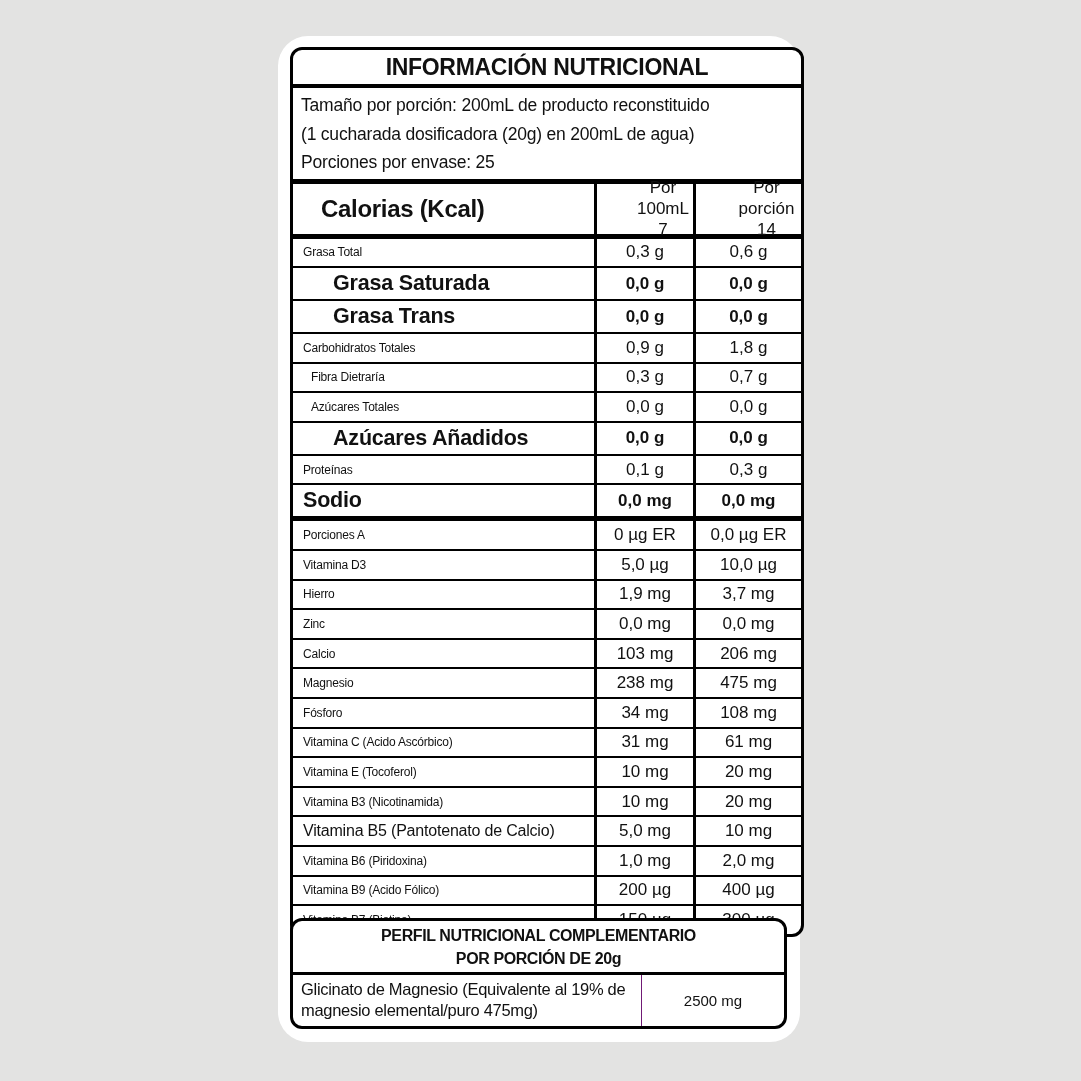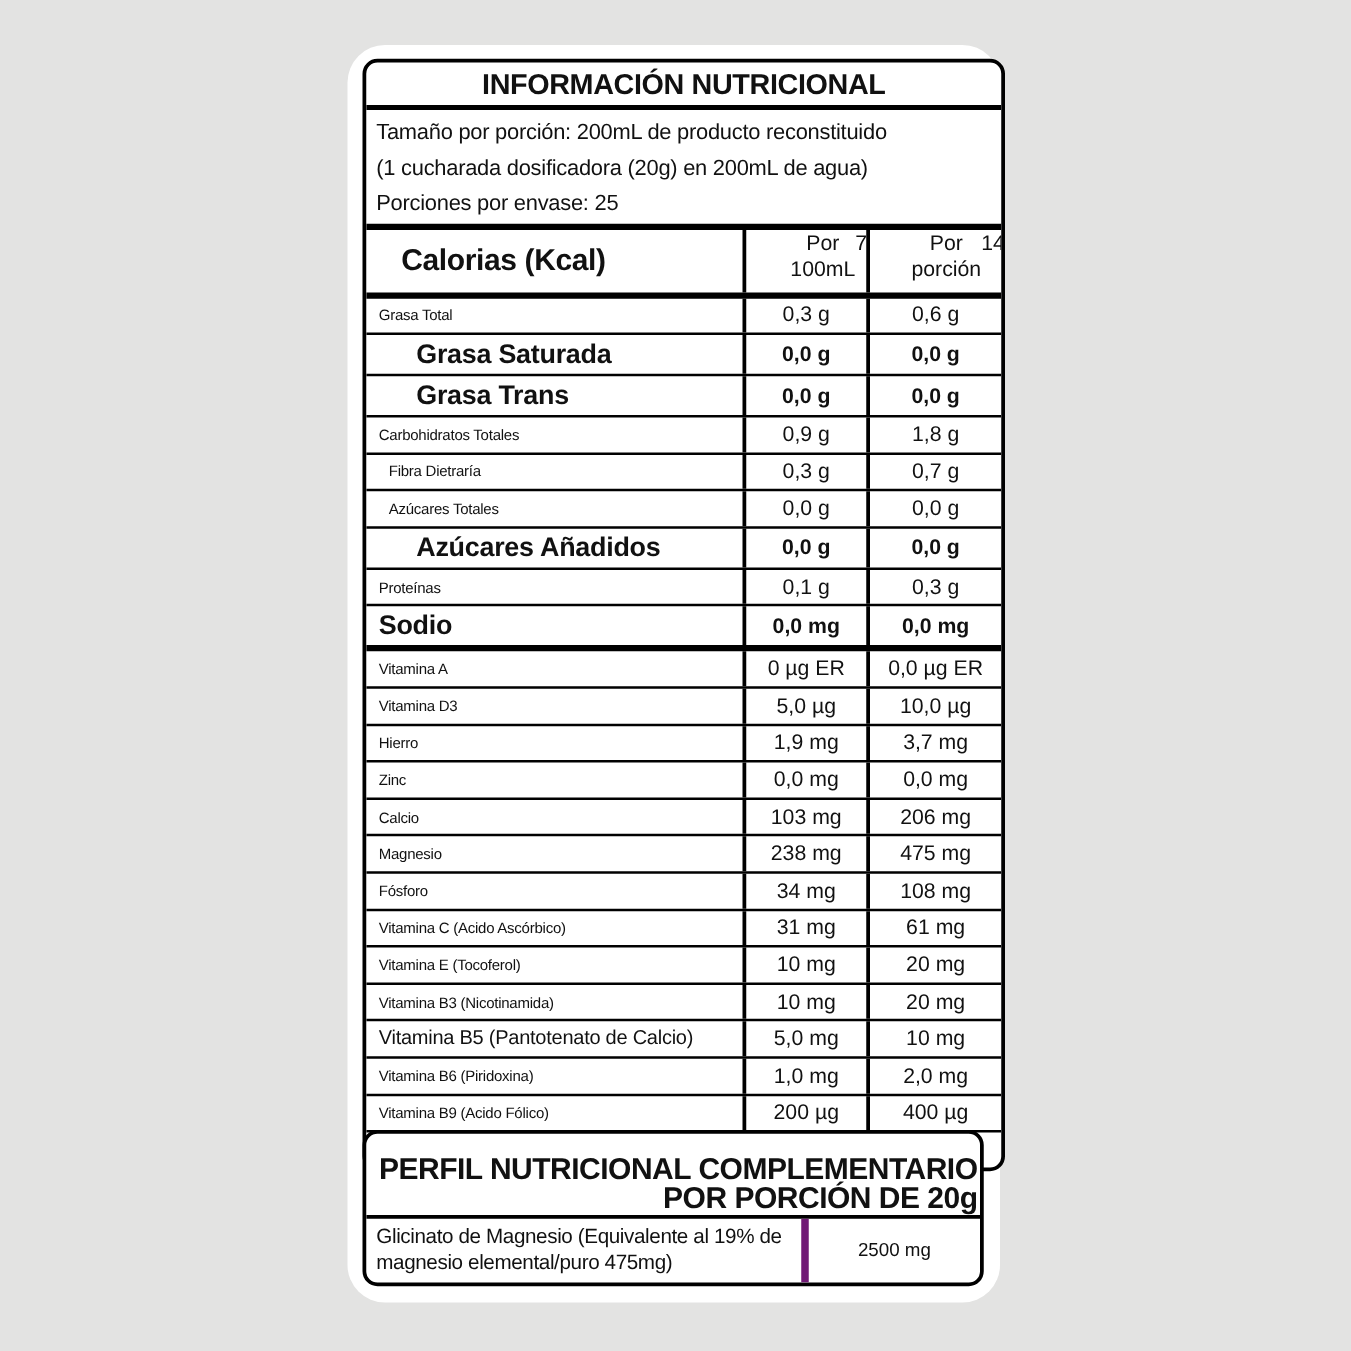--- a/index.html
+++ b/index.html
@@ -33,21 +33,21 @@
   }
   .cal-row{
     display:flex;align-items:stretch;height:50px;
     border-bottom:5px solid #000;
   }
   .cal-label{
     flex:1;display:flex;align-items:center;padding-left:28px;
     font-weight:bold;font-size:24px;letter-spacing:-0.3px;
   }
   .cal-col{
-    display:flex;flex-direction:row;justify-content:center;
+    display:flex;flex-direction:column;justify-content:center;
     text-align:center;font-size:17px;line-height:21px;
     border-left:3px solid #000;box-sizing:border-box;padding-left:36px;
   }
   .cal-col.c1{width:99px;}
   .cal-col.c2{width:108px;}
   
   .n-row{
     display:flex;align-items:stretch;height:27.6px;
     border-bottom:2px solid #000;
   }
@@ -70,30 +70,30 @@
   .n-per100{width:99px;}
   .n-portion{width:108px;}
   .n-row.bold .n-per100,.n-row.bold .n-portion{font-weight:bold;}
   
   .stable{
     position:absolute;left:12px;bottom:13px;width:497px;
     border:3px solid #000;border-radius:12px;
     background:#fff;overflow:hidden;box-sizing:border-box;
   }
   .s-title{
-    text-align:right;font-weight:bold;font-size:24px;line-height:22.5px;
-    padding:18px 2px 2px 2px;border-bottom:3px solid #000;letter-spacing:-0.4px;
+    text-align:center;font-weight:bold;font-size:16px;line-height:22.5px;
+    padding:4px 2px 2px 2px;border-bottom:3px solid #000;letter-spacing:-0.4px;
   }
   .s-row{display:flex;align-items:stretch;}
   .s-label{
     flex:1;font-size:16.5px;line-height:21px;letter-spacing:-0.3px;
     padding:4px 2px 5px 8px;display:flex;align-items:center;
   }
   .s-value{
-    width:143px;border-left:6px solid #701a75;box-sizing:border-box;
+    width:143px;border-left:1px solid #701a75;box-sizing:border-box;
     display:flex;align-items:center;justify-content:center;font-size:15px;
   }
 </style>
 </head>
 <body style="background: rgb(227, 227, 226);">
 
 <div class="card">
 
   <div class="ntable">
     <div class="title-bar">INFORMACIÓN NUTRICIONAL</div>
@@ -165,21 +165,21 @@
     <div class="n-portion">0,3 g</div>
   </div>
 
   <div class="n-row bold thick-bottom ind0">
     <div class="n-label">Sodio</div>
     <div class="n-per100">0,0 mg</div>
     <div class="n-portion">0,0 mg</div>
   </div>
 
   <div class="n-row ind0">
-    <div class="n-label">Vitamina A</div>
+    <div class="n-label">Porciones A</div>
     <div class="n-per100">0 µg ER</div>
     <div class="n-portion">0,0 µg ER</div>
   </div>
 
   <div class="n-row ind0">
     <div class="n-label">Vitamina D3</div>
     <div class="n-per100">5,0 µg</div>
     <div class="n-portion">10,0 µg</div>
   </div>
 

